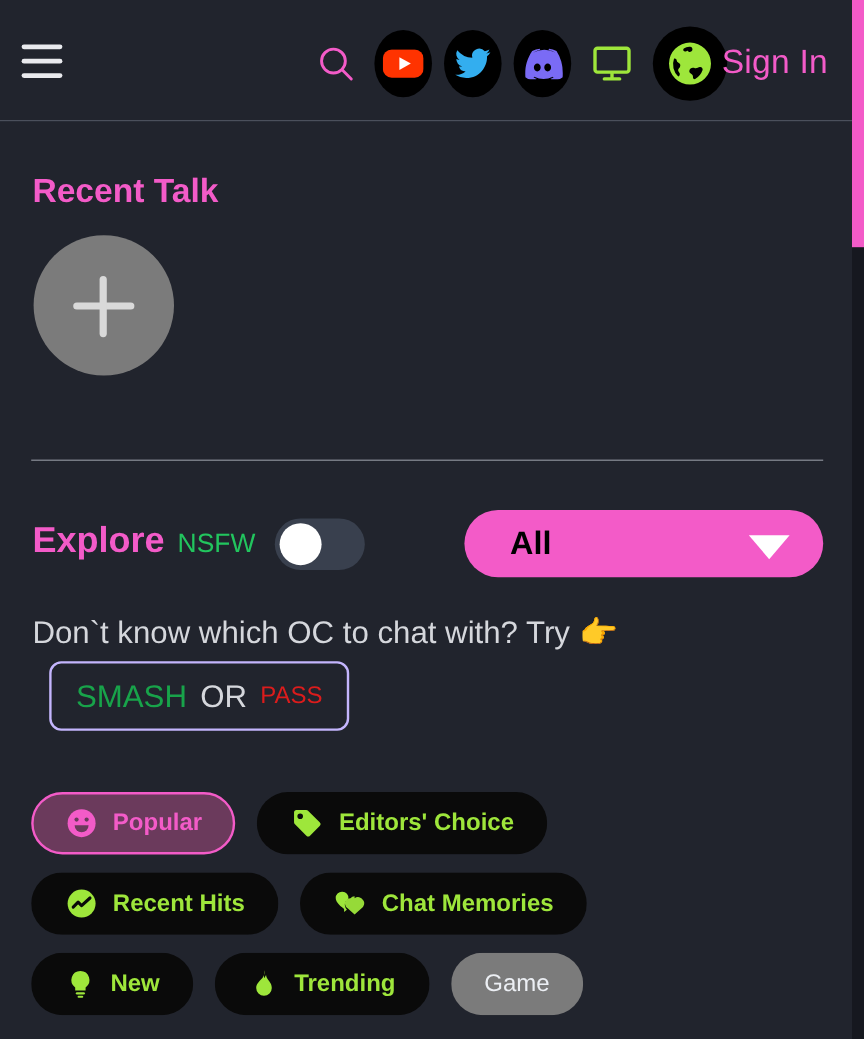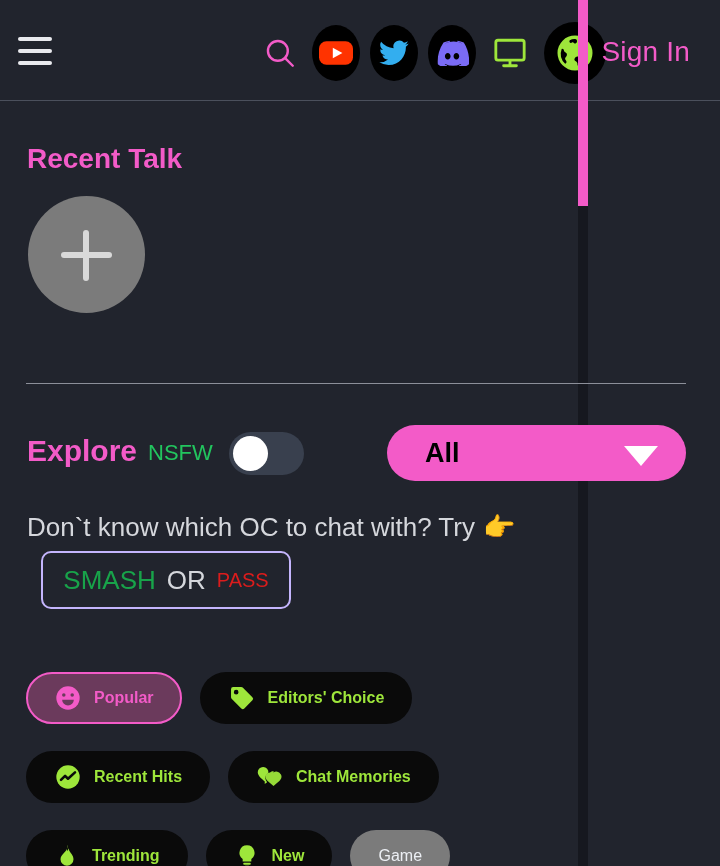--- a/index.html
+++ b/index.html
@@ -2,21 +2,21 @@
 <html><head>
 <meta charset="utf-8">
 <style>
   * { box-sizing: border-box; margin: 0; padding: 0; }
   html, body {
     width: 720px; height: 866px;
     background: #21242D;
     font-family: "Liberation Sans", sans-serif;
     overflow: hidden;
   }
-  .page { position: relative; width: 588px; height: 866px; background: #21242D; }
+  .page { position: relative; width: 720px; height: 866px; background: #21242D; }
 
   
   .header {
     position: absolute; top: 0; left: 0;
     width: 720px; height: 101px;
     background: #21242D;
     border-bottom: 1px solid #4b505c;
     display: flex; align-items: center;
   }
   .hamburger {
@@ -139,23 +139,23 @@
   .pass  { color: #DB1C1C; font-size: 20px; }
 
   
   .pills { position: absolute; left: 26px; top: 660px; width: 670px; }
   .pill-row { display: flex; gap: 18px; margin-bottom: 15px; }
   .pill {
     display: inline-flex; align-items: center; gap: 12px;
     height: 52px; padding: 0 26px;
     border-radius: 26px;
     background: #0a0a0a;
-    color: #9EE63B; font-size: 16px; font-weight: bold;
+    color: #9EE63B; font-size: 20px; font-weight: bold;
     border: 2px solid transparent;
-    cursor: pointer; white-space: nowrap; margin-top: 12px;
+    cursor: pointer; white-space: nowrap;
   }
   .pill.active {
     background: #6B3A5C; border: 2px solid #F35BC8; color: #F35BC8;
   }
   .pill.muted {
     background: #7b7b7b; color: #eceff4; font-weight: 400;
   }
   .pill .pic { display: inline-flex; align-items: center; }
 </style>
 </head>
@@ -293,37 +293,37 @@
           </svg>
         </span>
         <span>Chat Memories</span>
       </div>
     </div>
 
     <div class="pill-row">
       <div class="pill">
         <span class="pic">
           <svg width="26" height="28" viewBox="0 0 24 24" fill="#9EE63B">
-            <path d="M12 1.5s1.2 3.2-1.2 5.8C8.1 10.2 6 12 6 15a6 6 0 0 0 12 0c0-3.5-2.4-5.3-3.6-7.4-.8-1.4-.8-2.8-.8-2.8S12.9 6.6 12 7.6c0-2 0-6.1 0-6.1z"></path>
-          </svg>
-        </span>
-        <span>Trending</span>
-      </div>
-
-      <div class="pill">
-        <span class="pic">
-          <svg width="26" height="28" viewBox="0 0 24 24" fill="#9EE63B">
             <path d="M12 2a7 7 0 0 0-4 12.7V17h8v-2.3A7 7 0 0 0 12 2z"></path>
             <rect x="8.5" y="18.3" width="7" height="1.8" rx=".9"></rect>
             <rect x="9.8" y="21" width="4.4" height="1.6" rx=".8"></rect>
           </svg>
         </span>
         <span>New</span>
       </div>
 
+      <div class="pill">
+        <span class="pic">
+          <svg width="26" height="28" viewBox="0 0 24 24" fill="#9EE63B">
+            <path d="M12 1.5s1.2 3.2-1.2 5.8C8.1 10.2 6 12 6 15a6 6 0 0 0 12 0c0-3.5-2.4-5.3-3.6-7.4-.8-1.4-.8-2.8-.8-2.8S12.9 6.6 12 7.6c0-2 0-6.1 0-6.1z"></path>
+          </svg>
+        </span>
+        <span>Trending</span>
+      </div>
+
       <div class="pill muted">
         <span>Game</span>
       </div>
 
     </div>
 
   </div>
 
 </div>
 

